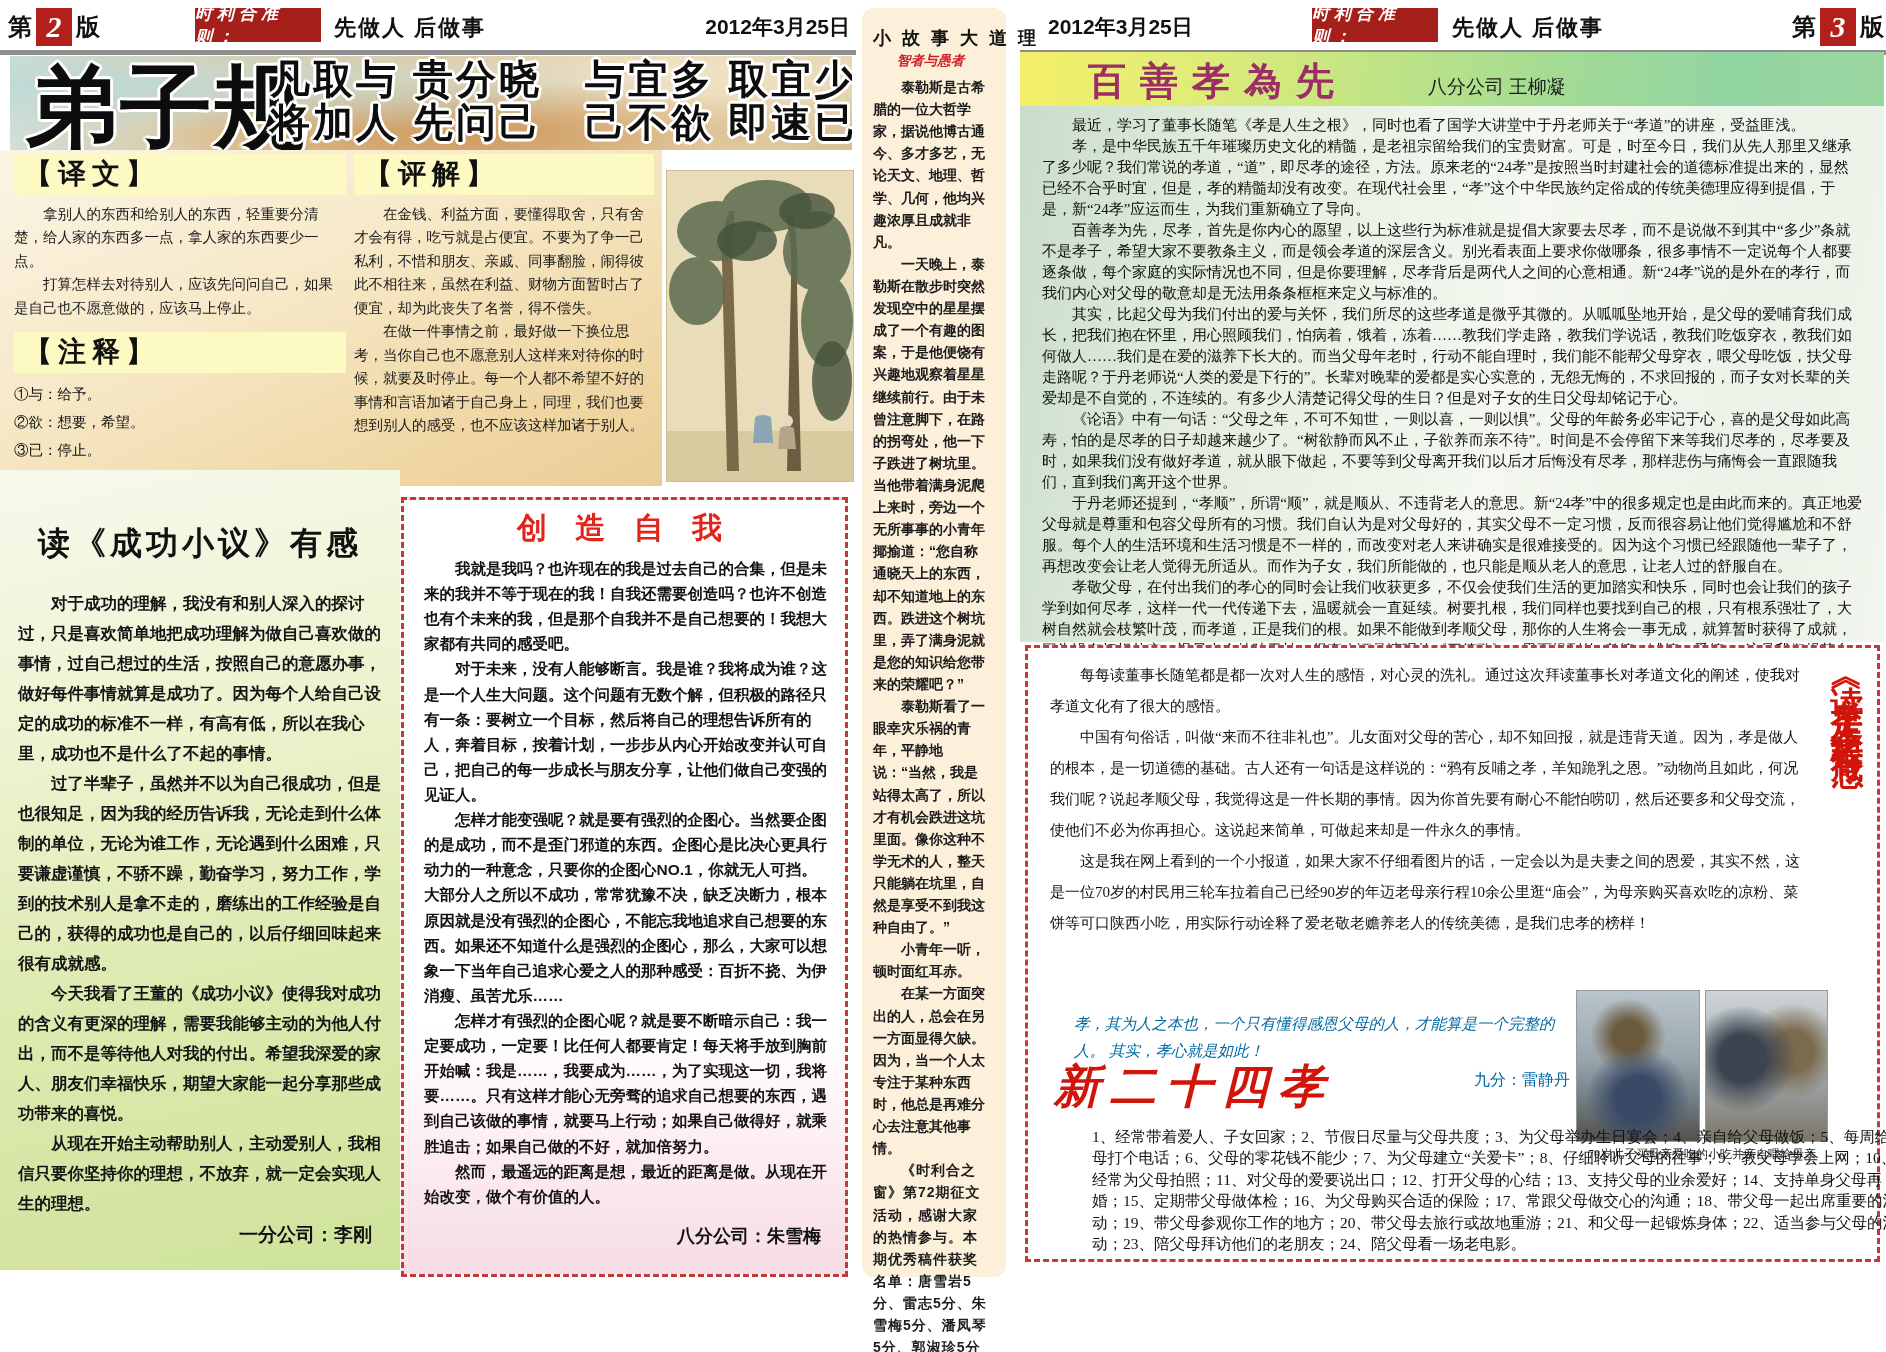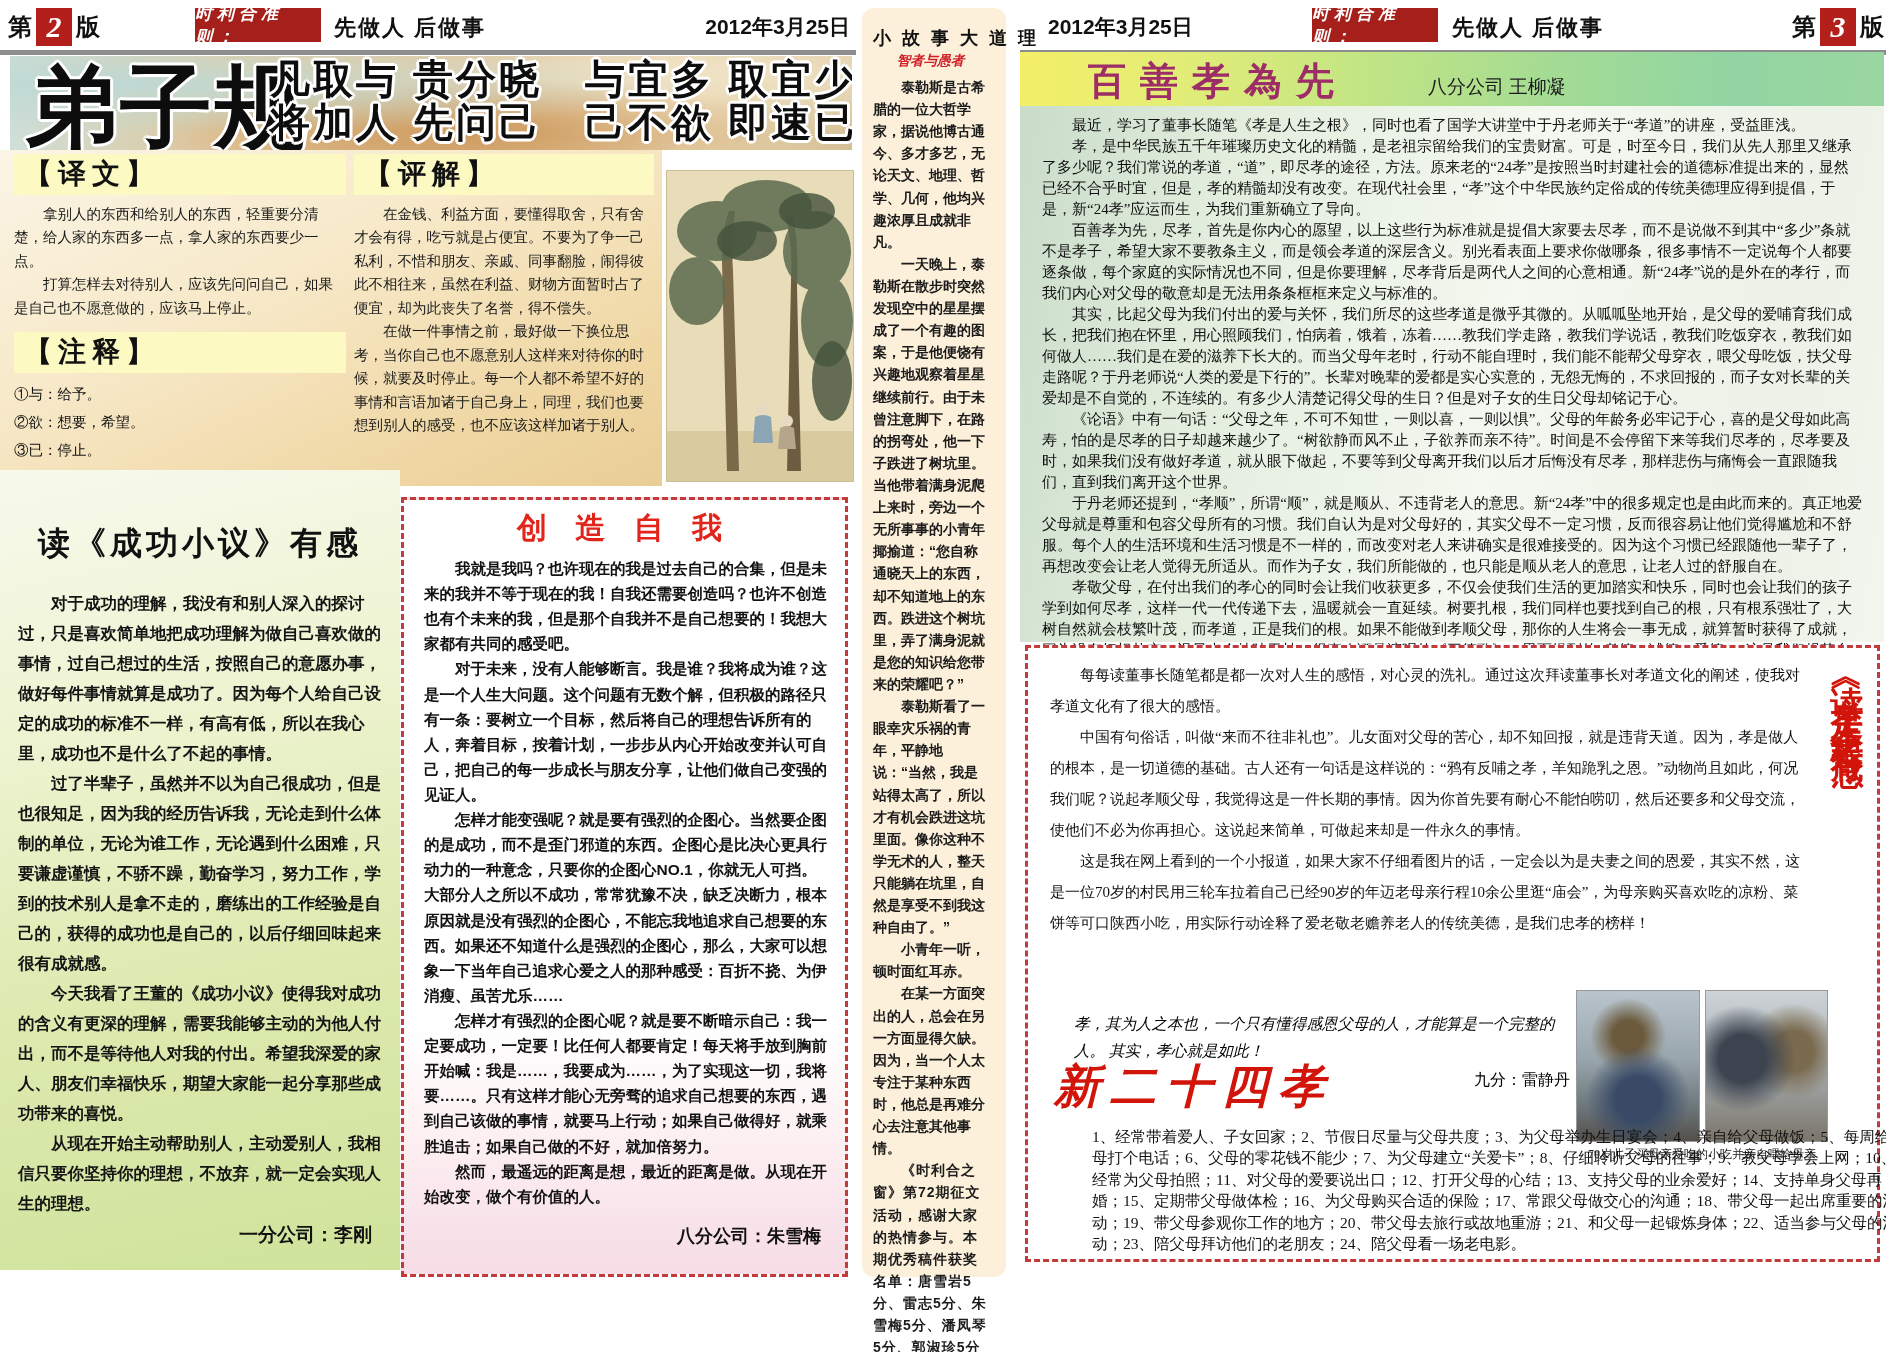--- a/index.html
+++ b/index.html
@@ -85,21 +85,21 @@
      letter-spacing:14px;font-family:"Liberation Serif",serif;}
   .rp-hbyline{position:absolute;left:408px;top:22px;font-size:19px;color:#1c1c1c;}
   .rp-article{left:1020px;top:106px;width:864px;height:536px;box-sizing:border-box;padding:9px 22px 0 22px;
      background:linear-gradient(100deg,#c9dcc9 0%,#e2eddd 22%,#f4f8f0 55%,#ecf2e8 85%,#f2f6ee 100%);}
   .rp-article p{margin:0;text-indent:2em;font-size:15px;line-height:1.4;color:#101010;}
 
   
   .rp-box{left:1025px;top:645px;width:855px;height:617px;border:3px dashed #c23a3a;box-sizing:border-box;background:#fff;}
   .box-paras{position:absolute;left:22px;top:12px;width:756px;}
   .box-paras p{margin:0;text-indent:2em;font-size:15px;line-height:2.07;color:#111;}
-  .box-quote{position:absolute;left:46px;top:362px;width:500px;font-size:15.5px;line-height:1.75;color:#000000;
+  .box-quote{position:absolute;left:46px;top:362px;width:500px;font-size:15.5px;line-height:1.75;color:#0369a1;
      font-style:italic;}
   .box-quote .q-byline{display:block;text-align:right;font-style:normal;font-size:16px;margin-top:2px;padding-right:4px;}
   .box-list-title{position:absolute;left:26px;top:408px;color:#d2150a;font-size:46px;font-weight:900;
      letter-spacing:10px;font-style:italic;font-family:"Liberation Serif",serif;}
   .box-photos{position:absolute;left:548px;top:342px;width:252px;height:152px;display:flex;gap:5px;}
   .photo{flex:1;border:1px solid #999;box-sizing:border-box;}
   .photo1{background:
      radial-gradient(circle at 50% 72%, #394a66 0 18%, rgba(57,74,102,0) 42%),
      radial-gradient(circle at 42% 30%, #6b5a3c 0 12%, rgba(107,90,60,0) 30%),
      linear-gradient(180deg,#b9c4cc 0%,#9aa6ad 45%,#6f7a80 75%,#54504a 100%);}

